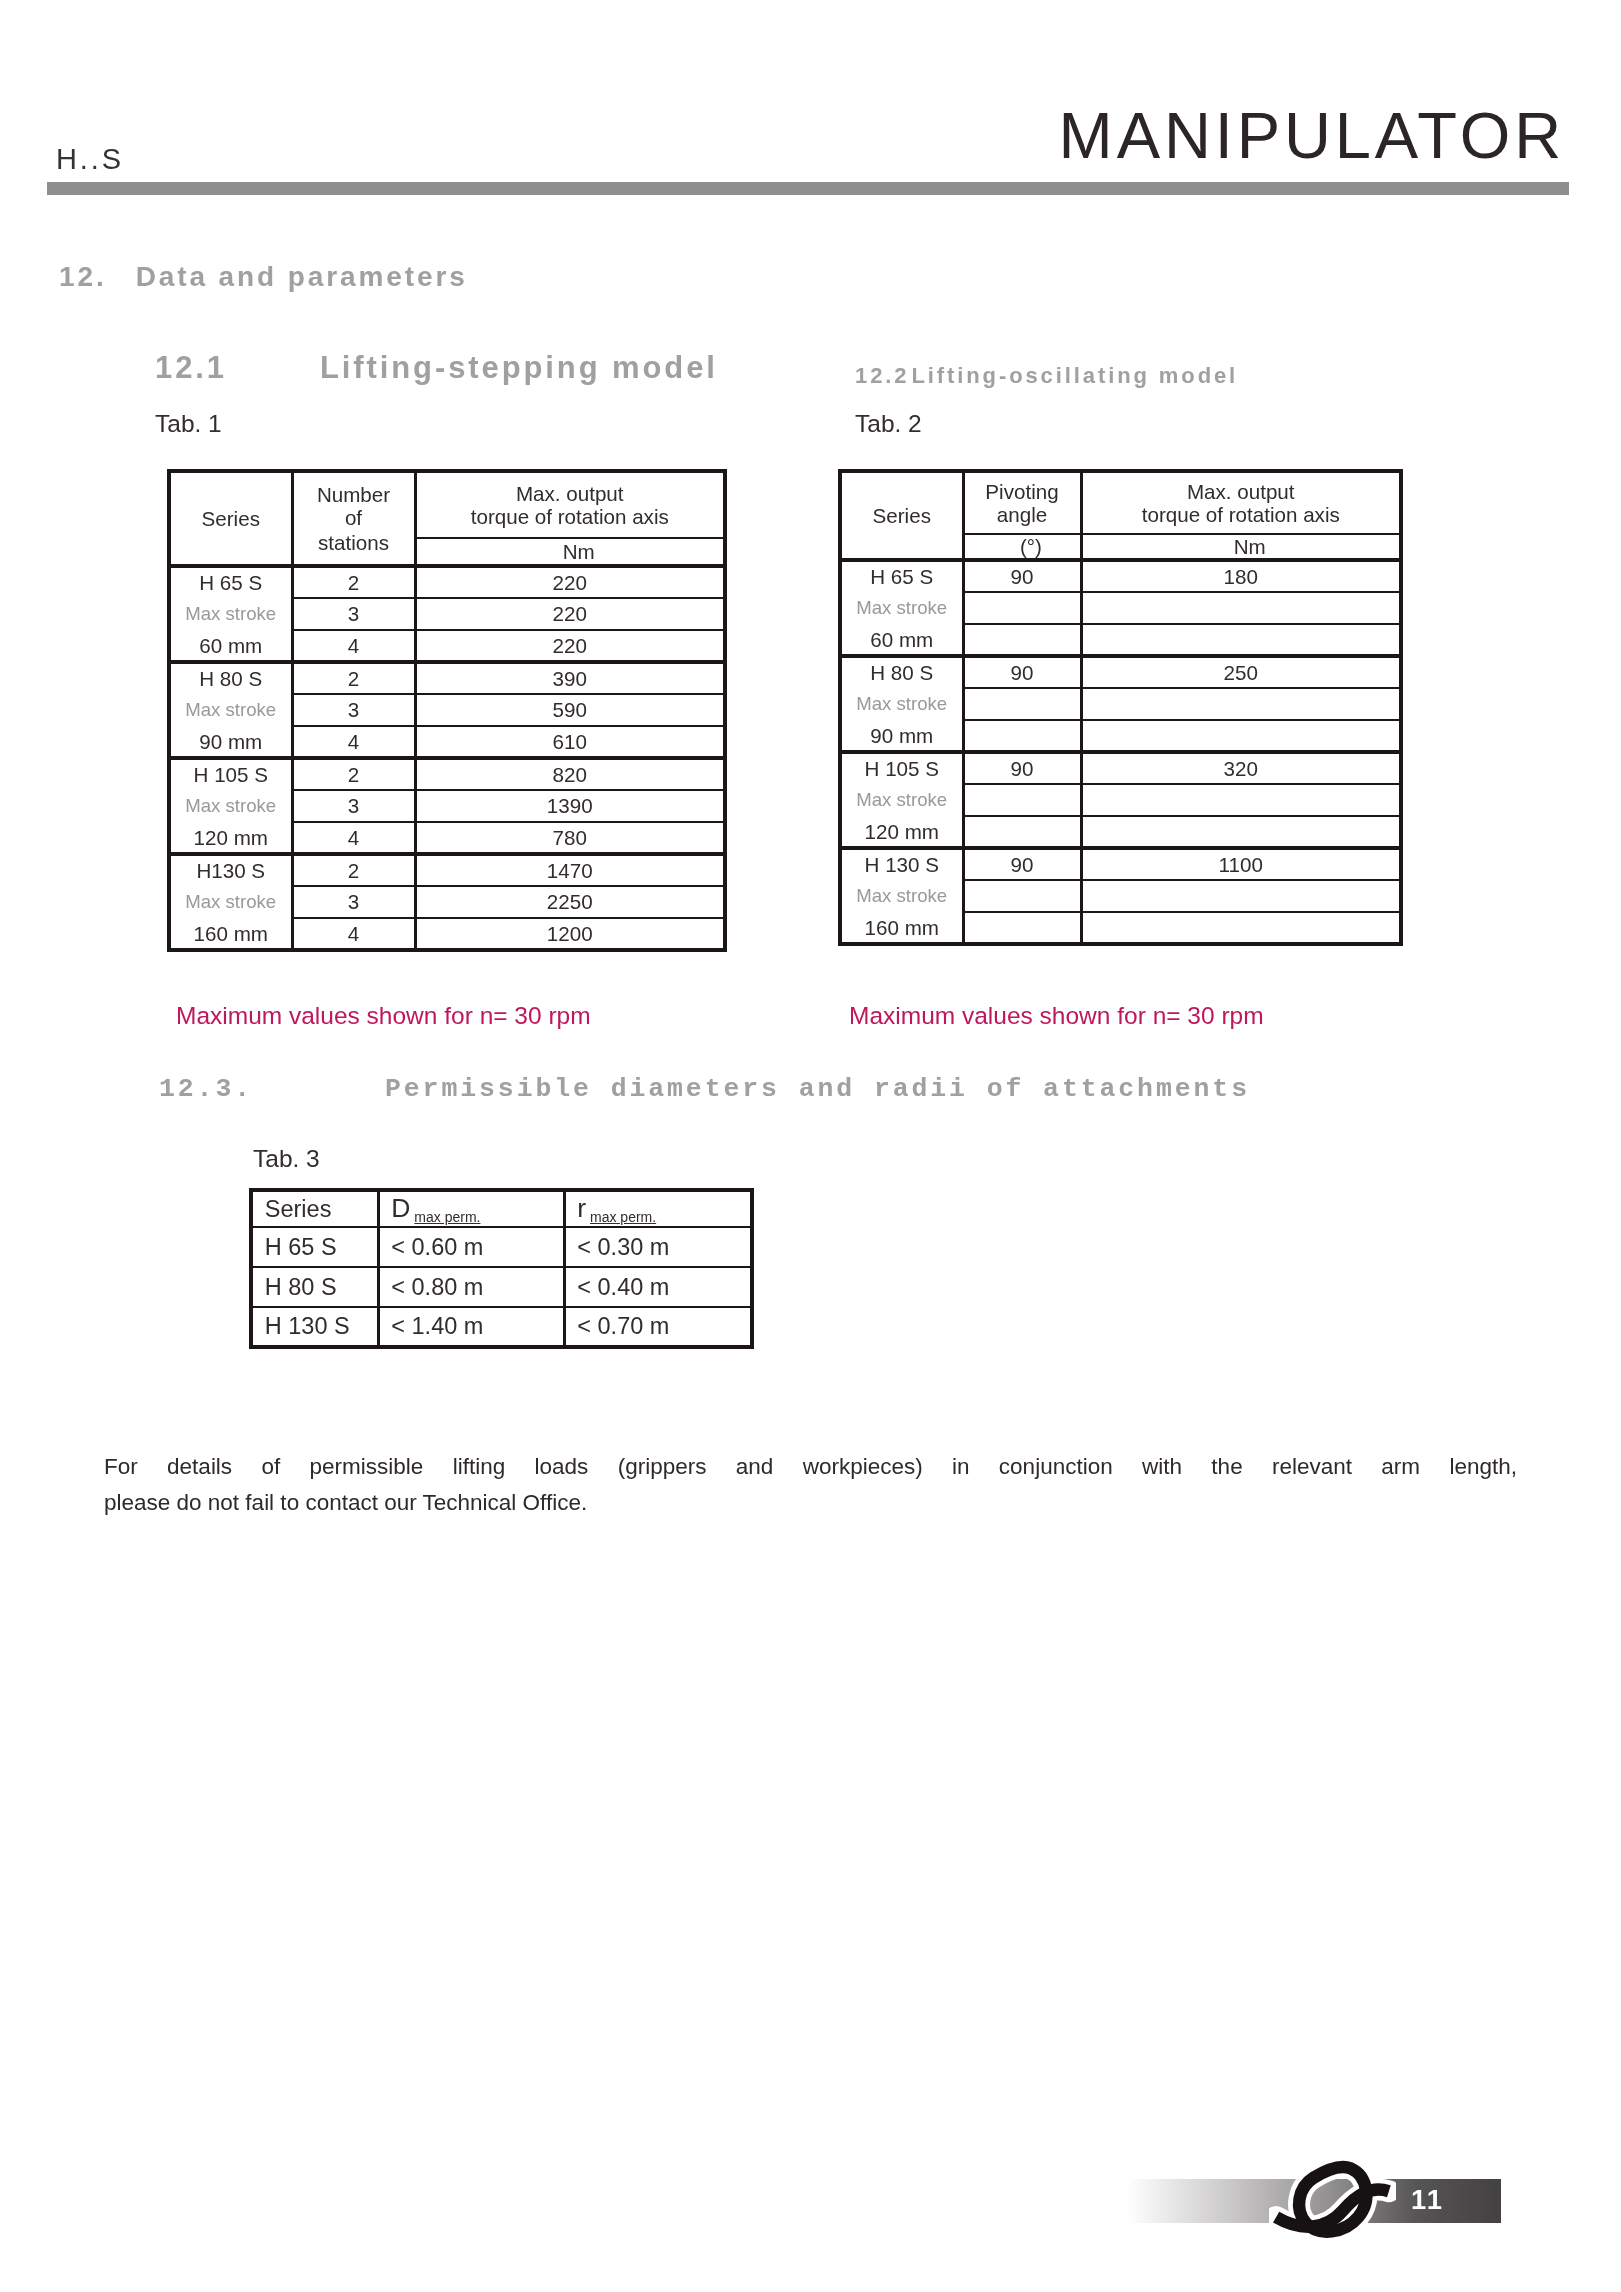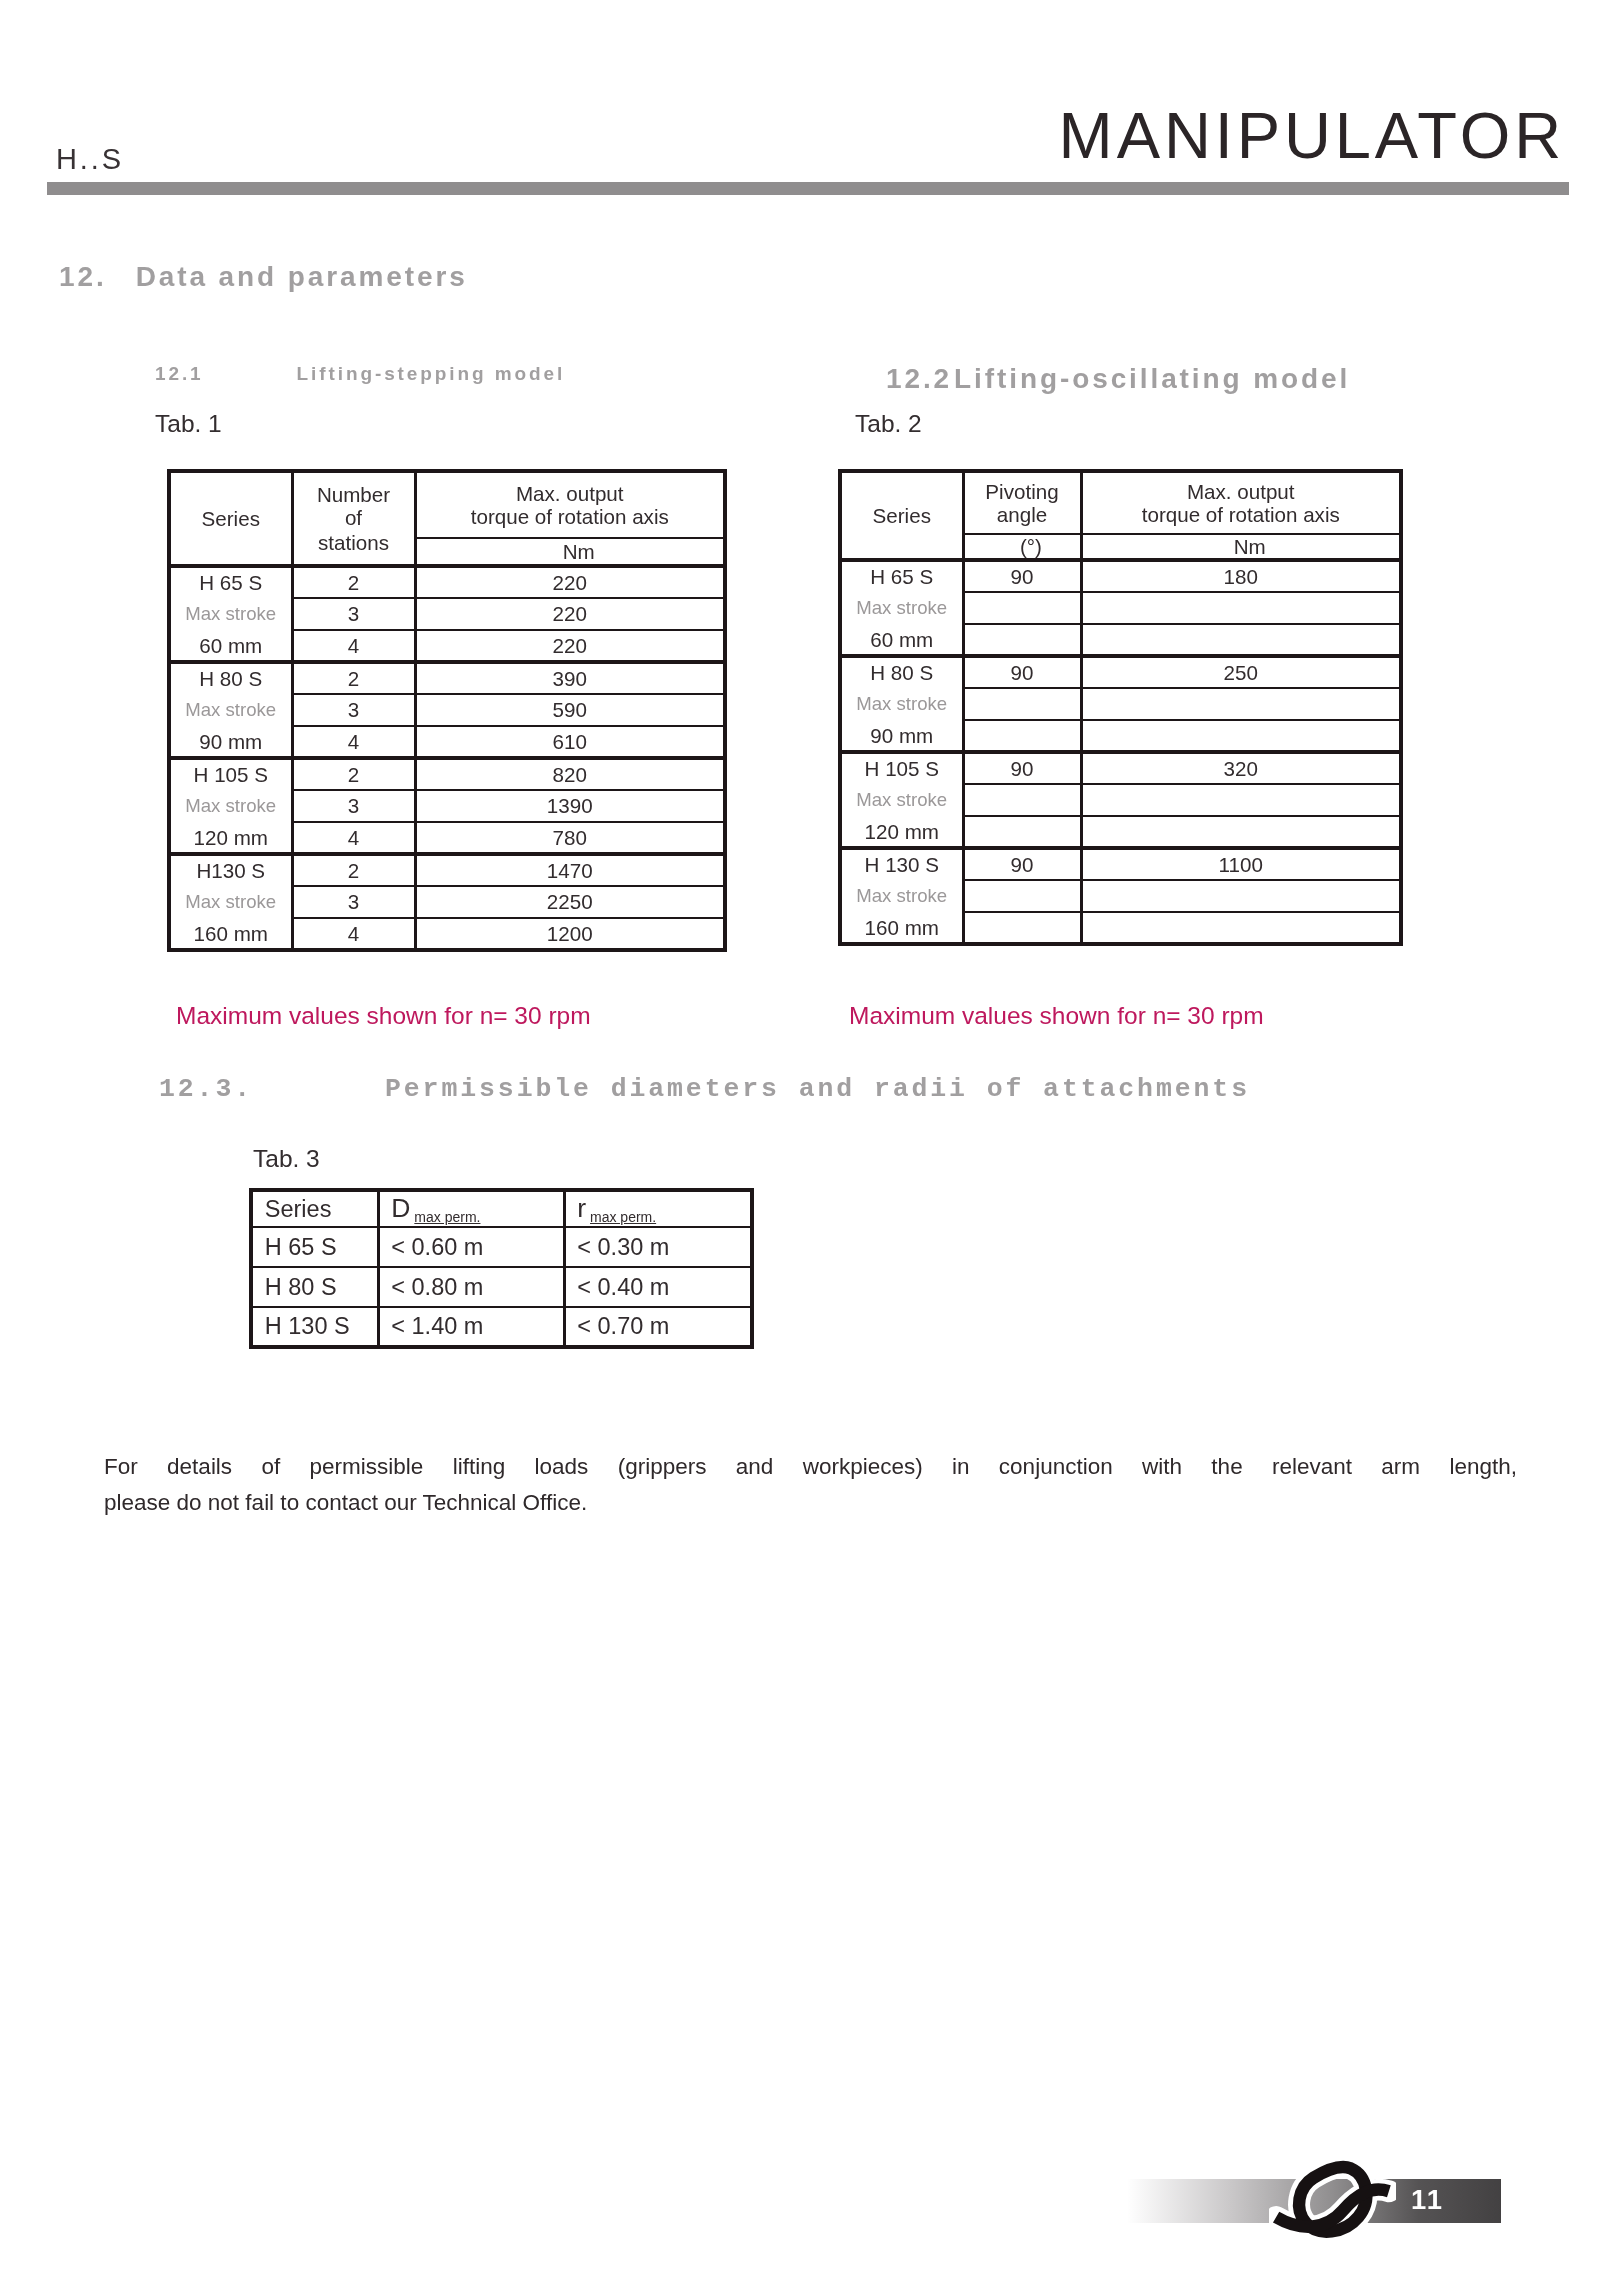--- a/index.html
+++ b/index.html
@@ -10,23 +10,23 @@
 
   
   .code{position:absolute;left:56px;top:143px;font-size:29px;letter-spacing:2.9px;color:#383234;}
   .brand{position:absolute;right:56px;top:98px;font-size:65px;font-weight:300;letter-spacing:3.9px;color:#2b2527;}
   .rule{position:absolute;left:47px;top:182px;width:1522px;height:12.7px;background:#8f8d8e;}
 
   
   .h-gray{position:absolute;font-weight:700;color:var(--gray);letter-spacing:2.9px;white-space:nowrap;}
   .sec12{left:59px;top:261px;font-size:28px;}
   .sec12 .n{margin-right:29px;}
-  .sub1{left:155px;top:363px;font-size:19px;}
+  .sub1{left:155px;top:350px;font-size:31px;}
   .sub1 .n{margin-right:93px;}
-  .sub2{left:886px;top:363px;font-size:28px;}
+  .sub2{left:855px;top:363px;font-size:22px;}
   .sub2 .n{margin-right:2px;}
   .sec123{left:159px;top:1074px;font-size:26.5px;font-family:Liberation Mono, monospace;}
   .sec123 .n{margin-right:132px;}
 
   .tlabel{position:absolute;font-size:24.5px;color:#332d2f;}
   .l1{left:155px;top:410px;}
   .l2{left:855px;top:410px;}
   .l3{left:253px;top:1145px;}
 
   

